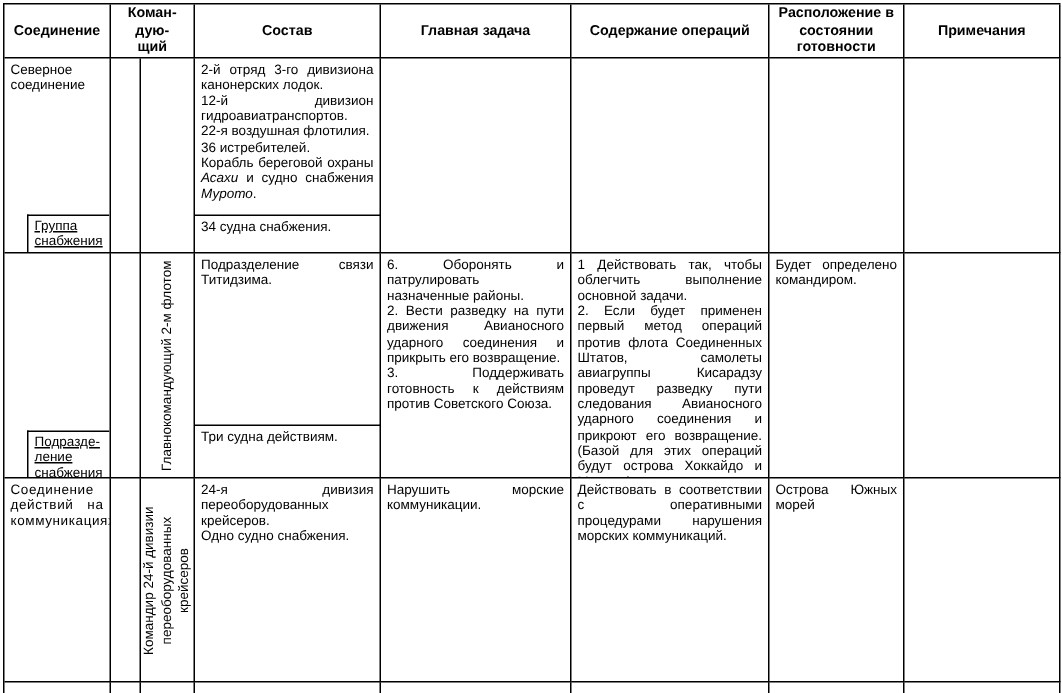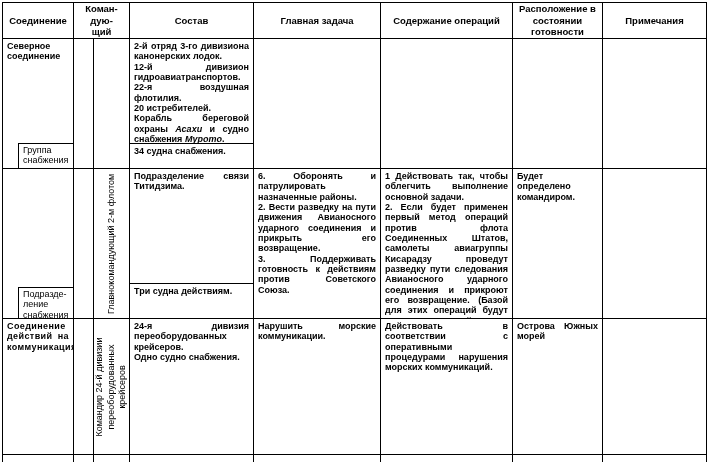--- a/index.html
+++ b/index.html
@@ -8,25 +8,25 @@
           font-family:"Liberation Sans", sans-serif; color:#000; }
   .tbl { position:absolute; left:2px; top:2px; width:705px;
          display:grid;
          grid-template-columns:16px 55px 20px 36px 124px 127px 132px 90px 104px;
          grid-template-rows:36px 105px 25px 115px 35px 136px 9px;
          border-top:1px solid #000; border-left:1px solid #000; }
   .cell { position:relative; border-right:1px solid #000; border-bottom:1px solid #000;
           overflow:hidden; font-size:9px; line-height:1.15; }
   .hdr  { display:flex; align-items:center; justify-content:center; text-align:center;
           font-weight:bold; font-size:9.5px; line-height:1.25; white-space:pre-line; padding:1px 2px; }
-  .pad  { padding:2px 4px;font-weight:bold; }
+  .pad  { padding:2px 4px; }
   .just { text-align:justify; }
   .nb   { border-bottom:none; }
   .subbox { position:absolute; left:15px; right:0; bottom:0; border:1px solid #000;
-            border-right:none; border-bottom:none; padding:1px 4px; white-space:pre-line; }
+            border-right:none; border-bottom:none; padding:1px 4px; white-space:pre-line;text-decoration:underline; }
   .sb1 { top:104px; }
   .sb2 { top:118px; }
   .vcell { display:flex; align-items:center; justify-content:center; }
   .vcell > span { writing-mode:vertical-rl; transform:rotate(180deg); height:96%;
                   text-align:center; line-height:1.3; }
   .ls { letter-spacing:0.4px; }
   i { font-style:italic; }
 </style>
 </head>
 <body>
@@ -48,21 +48,21 @@
       <div class="pad just">Северное соединение</div>
       <div class="subbox sb1">Группа
 снабжения</div>
     </div>
     <div class="cell" style="grid-area:2/3/4/4"></div>
     <div class="cell" style="grid-area:2/4/4/5"></div>
     <div class="cell pad just" style="grid-area:2/5/3/6">
       <div>2-й отряд 3-го дивизиона канонерских лодок.</div>
       <div>12-й дивизион гидроавиатранспортов.</div>
       <div>22-я воздушная флотилия.</div>
-      <div>20 истребителей.</div>
+      <div>36 истребителей.</div>
       <div>
         <span>Корабль береговой охраны</span>
         <i>Асахи</i>
         <span>и судно снабжения</span>
         <i>Мурото</i><span>.</span>
       </div>
     </div>
     <div class="cell pad just" style="grid-area:3/5/4/6">34 судна снабжения.</div>
     <div class="cell" style="grid-area:2/6/4/7"></div>
     <div class="cell" style="grid-area:2/7/4/8"></div>

